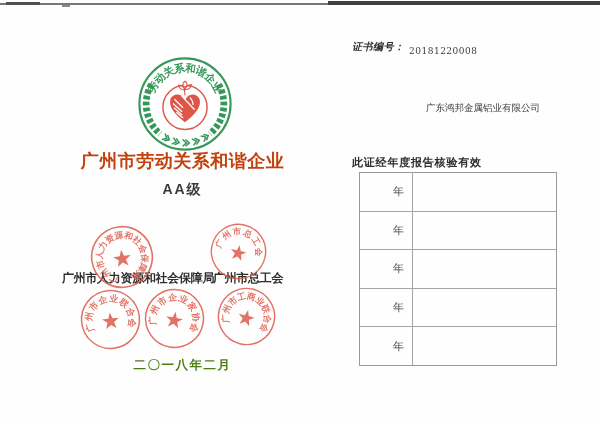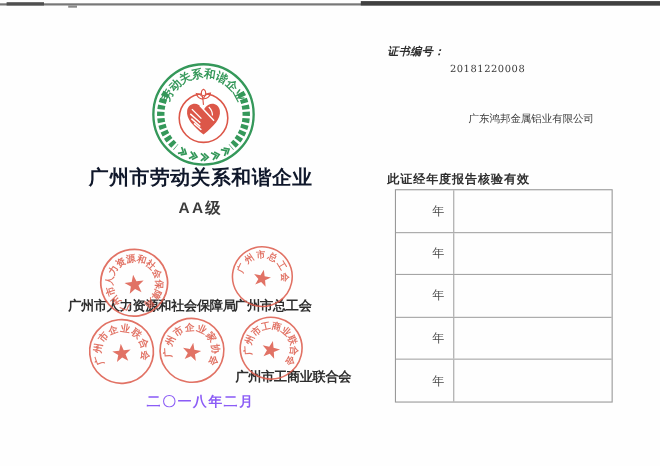--- a/index.html
+++ b/index.html
@@ -8,45 +8,45 @@
   
   .scanline{position:absolute;background:#6b6b6b;}
   .scanline.base{left:0;top:3px;width:600px;height:2px;background:#777;}
   .scanline.seg-left{left:6px;top:2px;width:34px;height:3px;background:#4f4f4f;}
   .scanline.seg-right{left:328px;top:1px;width:272px;height:4px;background:#404040;}
   .scanline.speck{left:62px;top:5px;width:8px;height:2px;background:#8a8a8a;}
 
   
   .logo{position:absolute;left:137px;top:56px;width:96px;height:96px;}
   .title-line1{position:absolute;left:30px;top:149px;width:305px;text-align:center;
-    font-size:18px;font-weight:700;letter-spacing:0.5px;color:#0f172a;}
+    font-size:18px;font-weight:700;letter-spacing:0.5px;color:#c2410c;}
   .title-line2{position:absolute;left:30px;top:181px;width:305px;text-align:center;
     font-size:14px;font-weight:700;letter-spacing:2px;color:#3b3b3b;}
   .seal{position:absolute;opacity:.86;}
   .seal circle{stroke:var(--seal-red,#dd5c4c);}
   .seal polygon{fill:var(--seal-red,#dd5c4c);}
   .seal-0{left:89px;top:224px;width:66px;height:66px;transform:rotate(-8deg);z-index:3;}
   .seal-1{left:209px;top:222px;width:59px;height:59px;transform:rotate(12deg);z-index:3;}
   .seal-2{left:79px;top:288px;width:63px;height:63px;transform:rotate(-6deg);z-index:3;}
   .seal-3{left:143px;top:287px;width:63px;height:63px;transform:rotate(10deg);z-index:4;}
   .seal-4{left:216px;top:286px;width:61px;height:61px;transform:rotate(14deg);z-index:3;}
   .seal-label{position:absolute;font-size:12px;font-weight:700;color:#2e2e2e;
     letter-spacing:-0.3px;z-index:2;white-space:nowrap;}
   .lbl-hr{left:62px;top:270px;}
   .lbl-union{left:213px;top:270px;}
   .lbl-fed{left:63px;top:334px;}
   .lbl-icf{left:214px;top:334px;}
   .issue-date{position:absolute;left:30px;top:357px;width:305px;text-align:center;
-    font-size:12.5px;color:#8b5cf6;letter-spacing:1.5px;font-weight:600;}
+    font-size:12.5px;color:#4d7c0f;letter-spacing:1.5px;font-weight:600;}
 
   
   .cert-no-label{position:absolute;left:352px;top:40px;font-size:10px;font-weight:700;
     letter-spacing:0.5px;color:#2f2f2f;font-style:italic;}
   .cert-no-value{position:absolute;left:409px;top:46px;font-size:9px;
-    font-family:"DejaVu Serif",serif;color:#3a3a3a;letter-spacing:0.5px;margin-top:12px;}
+    font-family:"DejaVu Serif",serif;color:#3a3a3a;letter-spacing:0.5px;}
   .holder-label{position:absolute;left:352px;top:100px;font-size:11.5px;font-weight:700;
     letter-spacing:2px;color:#2f2f2f;}
   .holder-value{position:absolute;left:426px;top:102px;font-size:9.5px;
     font-family:"DejaVu Serif",serif;color:#3a3a3a;}
   .validity-note{position:absolute;left:352px;top:155px;font-size:11px;font-weight:700;
     letter-spacing:0.8px;color:#2f2f2f;}
   .year-table{position:absolute;left:359px;top:172px;width:198px;height:194px;
     border:1px solid #999;box-sizing:border-box;display:flex;flex-direction:column;}
   .year-row{flex:1;display:flex;border-top:1px solid #a5a5a5;}
   .year-row:first-child{border-top:none;}
@@ -112,21 +112,20 @@
         <text transform="translate(76.5 22.8) rotate(44.3)" text-anchor="middle" dominant-baseline="central" font-size="11" font-weight="700" fill="#35985a">企</text>
         <text transform="translate(83.6 32.2) rotate(62.0)" text-anchor="middle" dominant-baseline="central" font-size="11" font-weight="700" fill="#35985a">业</text>
       </g>
   </svg>
 
   <div class="title-line1">广州市劳动关系和谐企业</div>
   <div class="title-line2">AA级</div>
 
   <div class="seal-label lbl-hr">广州市人力资源和社会保障局</div>
   <div class="seal-label lbl-union">广州市总工会</div>
-  <div class="seal-label lbl-icf">广州市工商业联合会</div>
 
   <svg class="seal seal-0" viewBox="0 0 100 100">
     <circle cx="50" cy="50" r="46" fill="none" stroke-width="2.4"></circle>
     <polygon points="50,39 53.3,48.5 63.3,48.7 55.3,54.7 58.2,64.3 50,58.6 41.8,64.3 44.7,54.7 36.7,48.7 46.7,48.5"></polygon>
     <g class="arc-text">
         <text transform="translate(32.8 80.9) rotate(-150.0)" text-anchor="middle" dominant-baseline="central" font-size="13" font-weight="600" fill="#dd5c4c">广</text>
         <text transform="translate(21.7 70.8) rotate(-125.0)" text-anchor="middle" dominant-baseline="central" font-size="13" font-weight="600" fill="#dd5c4c">州</text>
         <text transform="translate(16.0 57.0) rotate(-100.0)" text-anchor="middle" dominant-baseline="central" font-size="13" font-weight="600" fill="#dd5c4c">市</text>
         <text transform="translate(16.7 42.1) rotate(-75.0)" text-anchor="middle" dominant-baseline="central" font-size="13" font-weight="600" fill="#dd5c4c">人</text>
         <text transform="translate(23.6 28.8) rotate(-50.0)" text-anchor="middle" dominant-baseline="central" font-size="13" font-weight="600" fill="#dd5c4c">力</text>

